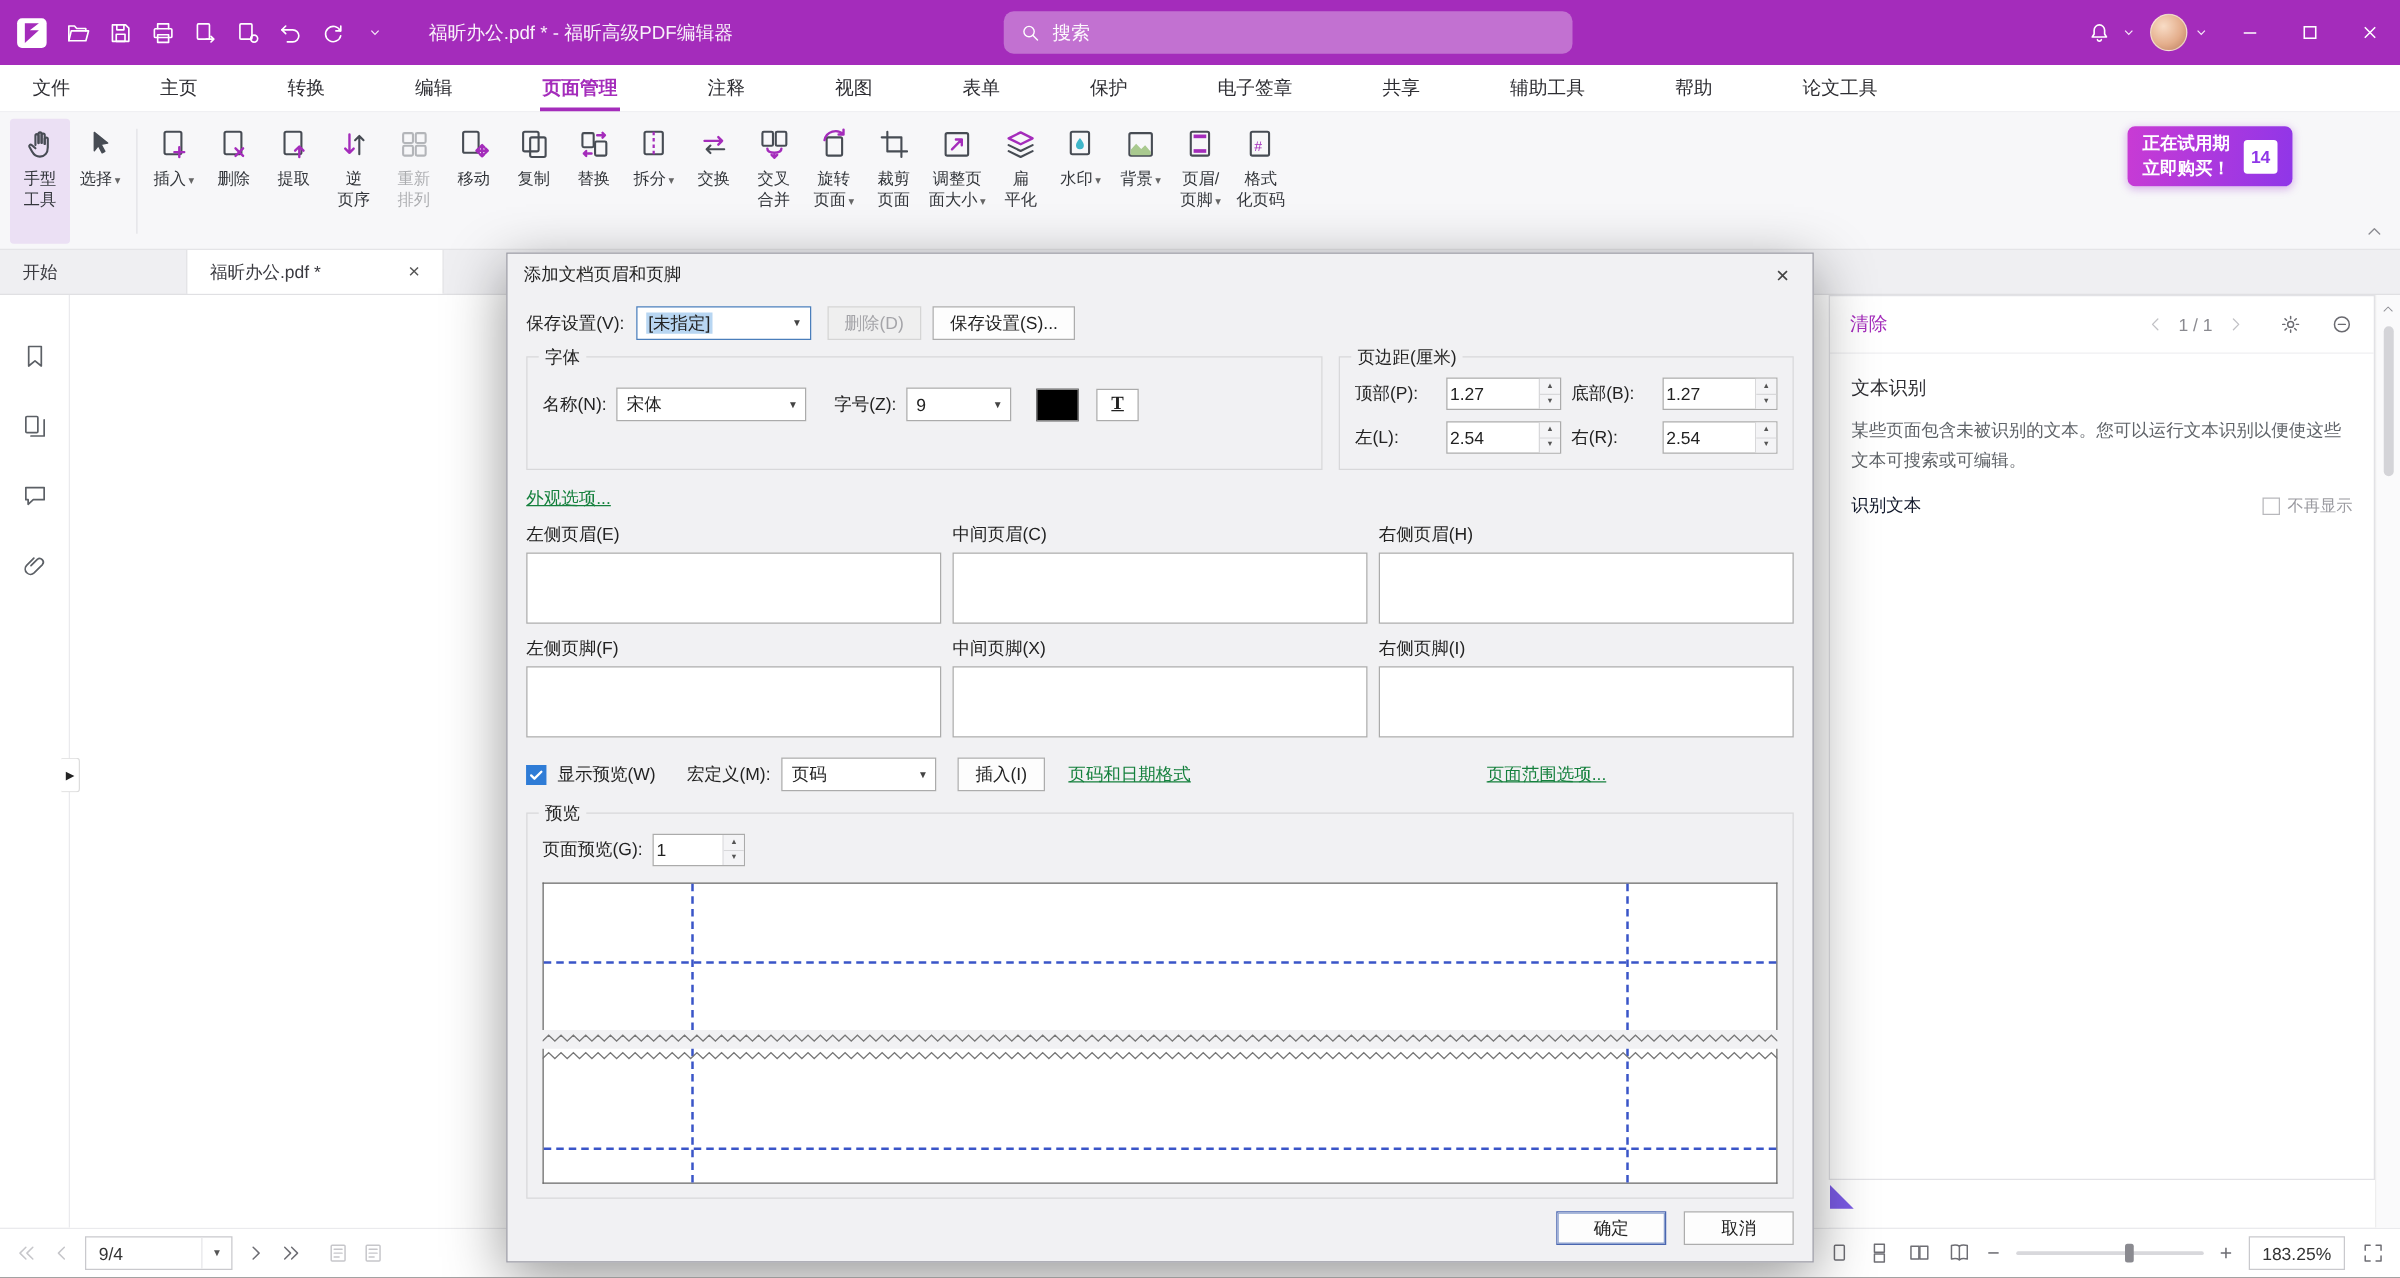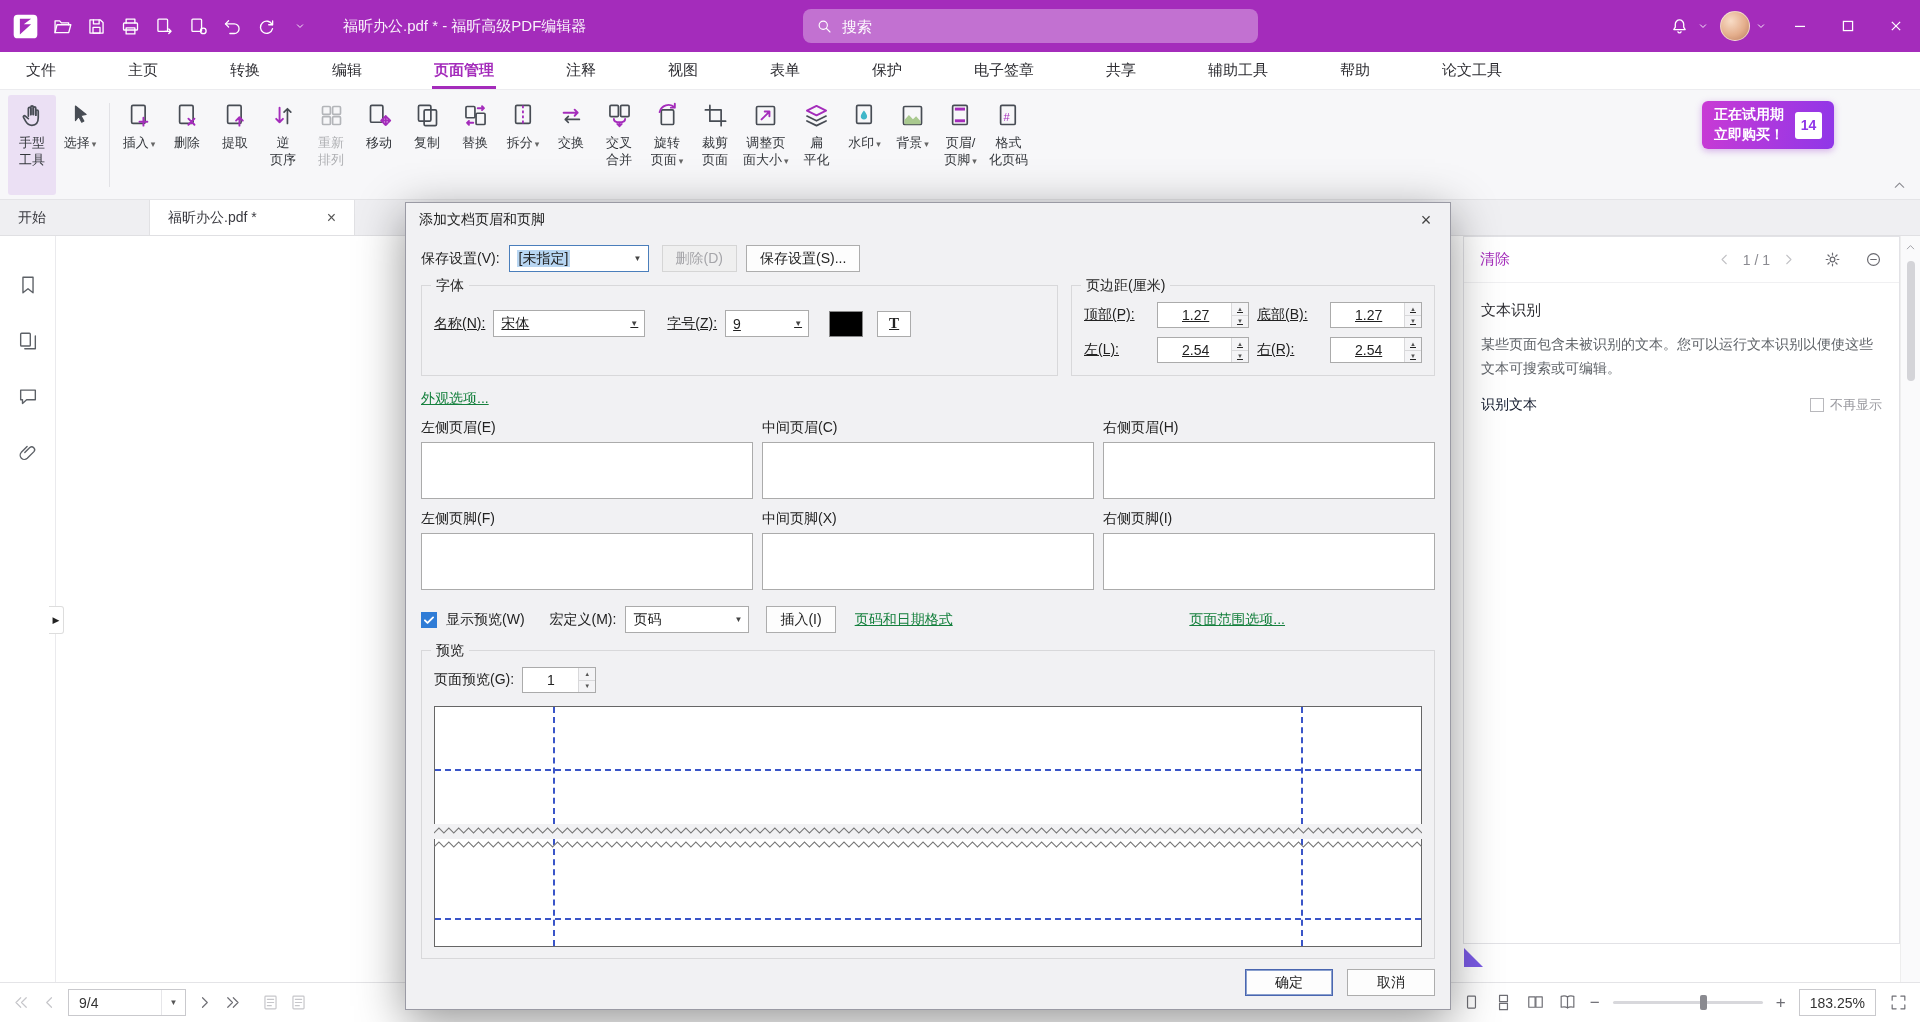--- a/index.html
+++ b/index.html
@@ -102,31 +102,31 @@
   .dlg-body { flex:1; padding:4px 15px 0; display:flex; flex-direction:column; min-height:0; }
   .row-save { display:flex; align-items:center; gap:9px; margin:4px 0 13px; }
   .combo { height:27px; border:1px solid #ABABAB; background:#fff; display:inline-flex; align-items:center; }
   .combo .val { flex:1; padding:0 7px; font-size:14px; white-space:nowrap; overflow:hidden; }
   .combo .c-arr { width:20px; align-self:stretch; display:flex; align-items:center; justify-content:center; font-size:8px; color:#444; }
   .combo.focused { border-color:#4A7EBB; }
   .sel { background:#B8D6F2; padding:1px 2px; }
   .btn { height:27px; padding:0 13px; background:#FDFDFD; border:1px solid #ADADAD; font-size:14px; color:#222;
          display:inline-flex; align-items:center; justify-content:center; font-family:inherit; }
   .btn.disabled { background:#EFEFEF; border-color:#D5D5D5; color:#A5A5A9; }
-  .groups-row { display:flex; gap:13px;text-decoration:underline; }
+  .groups-row { display:flex; gap:13px; }
   .group { border:1px solid #D8D8DA; position:relative; }
   .group-label { position:absolute; top:-9px; left:9px; background:#F1F1F3; padding:0 5px; font-size:14px; }
   .g-font-wrap { flex:1; padding:24px 12px 16px; }
   .g-font { display:flex; align-items:center; gap:8px; }
   .color-swatch { width:34px; height:26px; background:#000; border:1px solid #888; margin-left:12px; }
   .ubtn { width:34px; height:26px; border:1px solid #ABABAB; background:#fff; display:flex; align-items:center; justify-content:center; margin-left:6px; }
   .u-t { font-size:15px; font-weight:bold; text-decoration:underline; font-family:"Liberation Serif", serif; }
   .g-margin { width:364px; display:grid; grid-template-columns:auto 92px auto 92px; column-gap:8px; row-gap:9px; align-items:center; padding:16px 12px 12px; }
   .spin { height:26px; border:1px solid #ABABAB; background:#fff; display:flex; }
-  .spin .val { flex:1; padding:4px 0 0 24px; font-size:14px; }
+  .spin .val { flex:1; padding:4px 0 0 2px; font-size:14px; }
   .spin .btns { width:17px; display:flex; flex-direction:column; border-left:1px solid #D8D8DA; }
   .spin .btns span { flex:1; display:flex; align-items:center; justify-content:center; font-size:6px; color:#555; background:#F4F4F6; }
   .spin .btns span:first-child { border-bottom:1px solid #D8D8DA; }
   .dlg-link { font-size:14px; color:#15803d; text-decoration:underline; width:fit-content; cursor:pointer; }
   .row-appearance { margin:14px 0 11px; display:inline-block; }
   .ta-labels { display:flex; gap:9px; margin-bottom:5px; }
   .ta-labels div { flex:1; font-size:14px; }
   .ta-row { display:flex; gap:9px; margin-bottom:11px; }
   .ta { flex:1; height:57px; background:#fff; border:1px solid #ABABAB; resize:none; font-family:inherit; font-size:14px; }
   .row-opts { display:flex; align-items:center; gap:9px; margin:5px 0 15px; }

